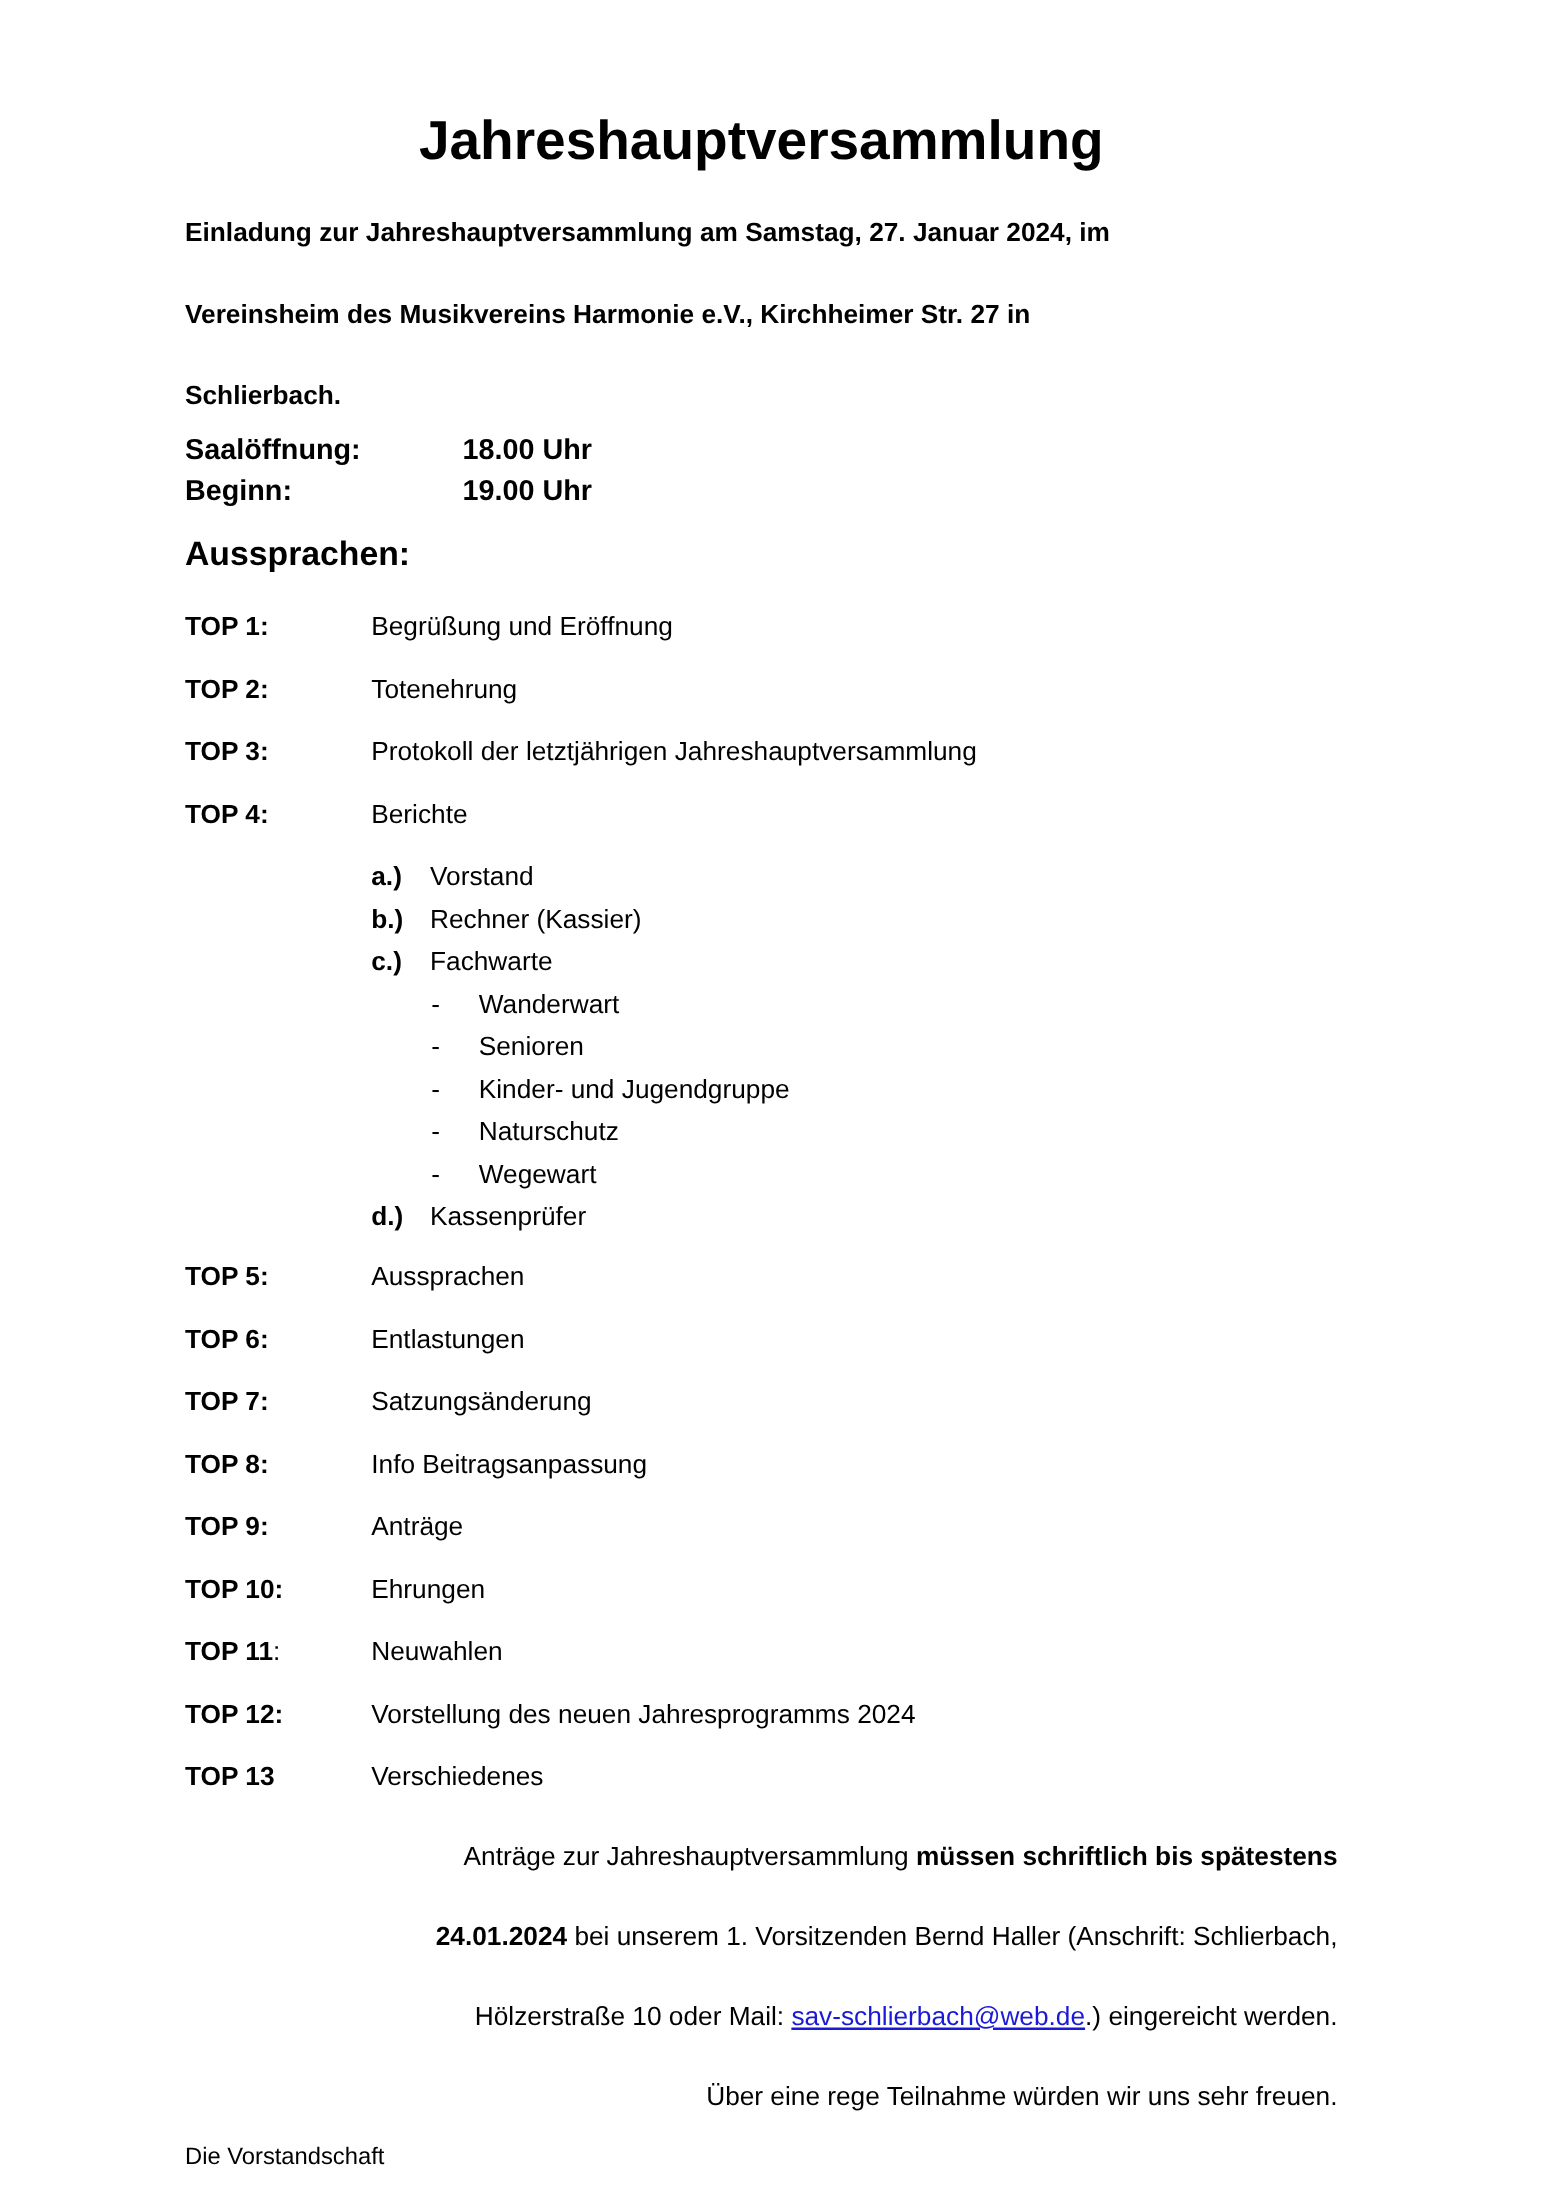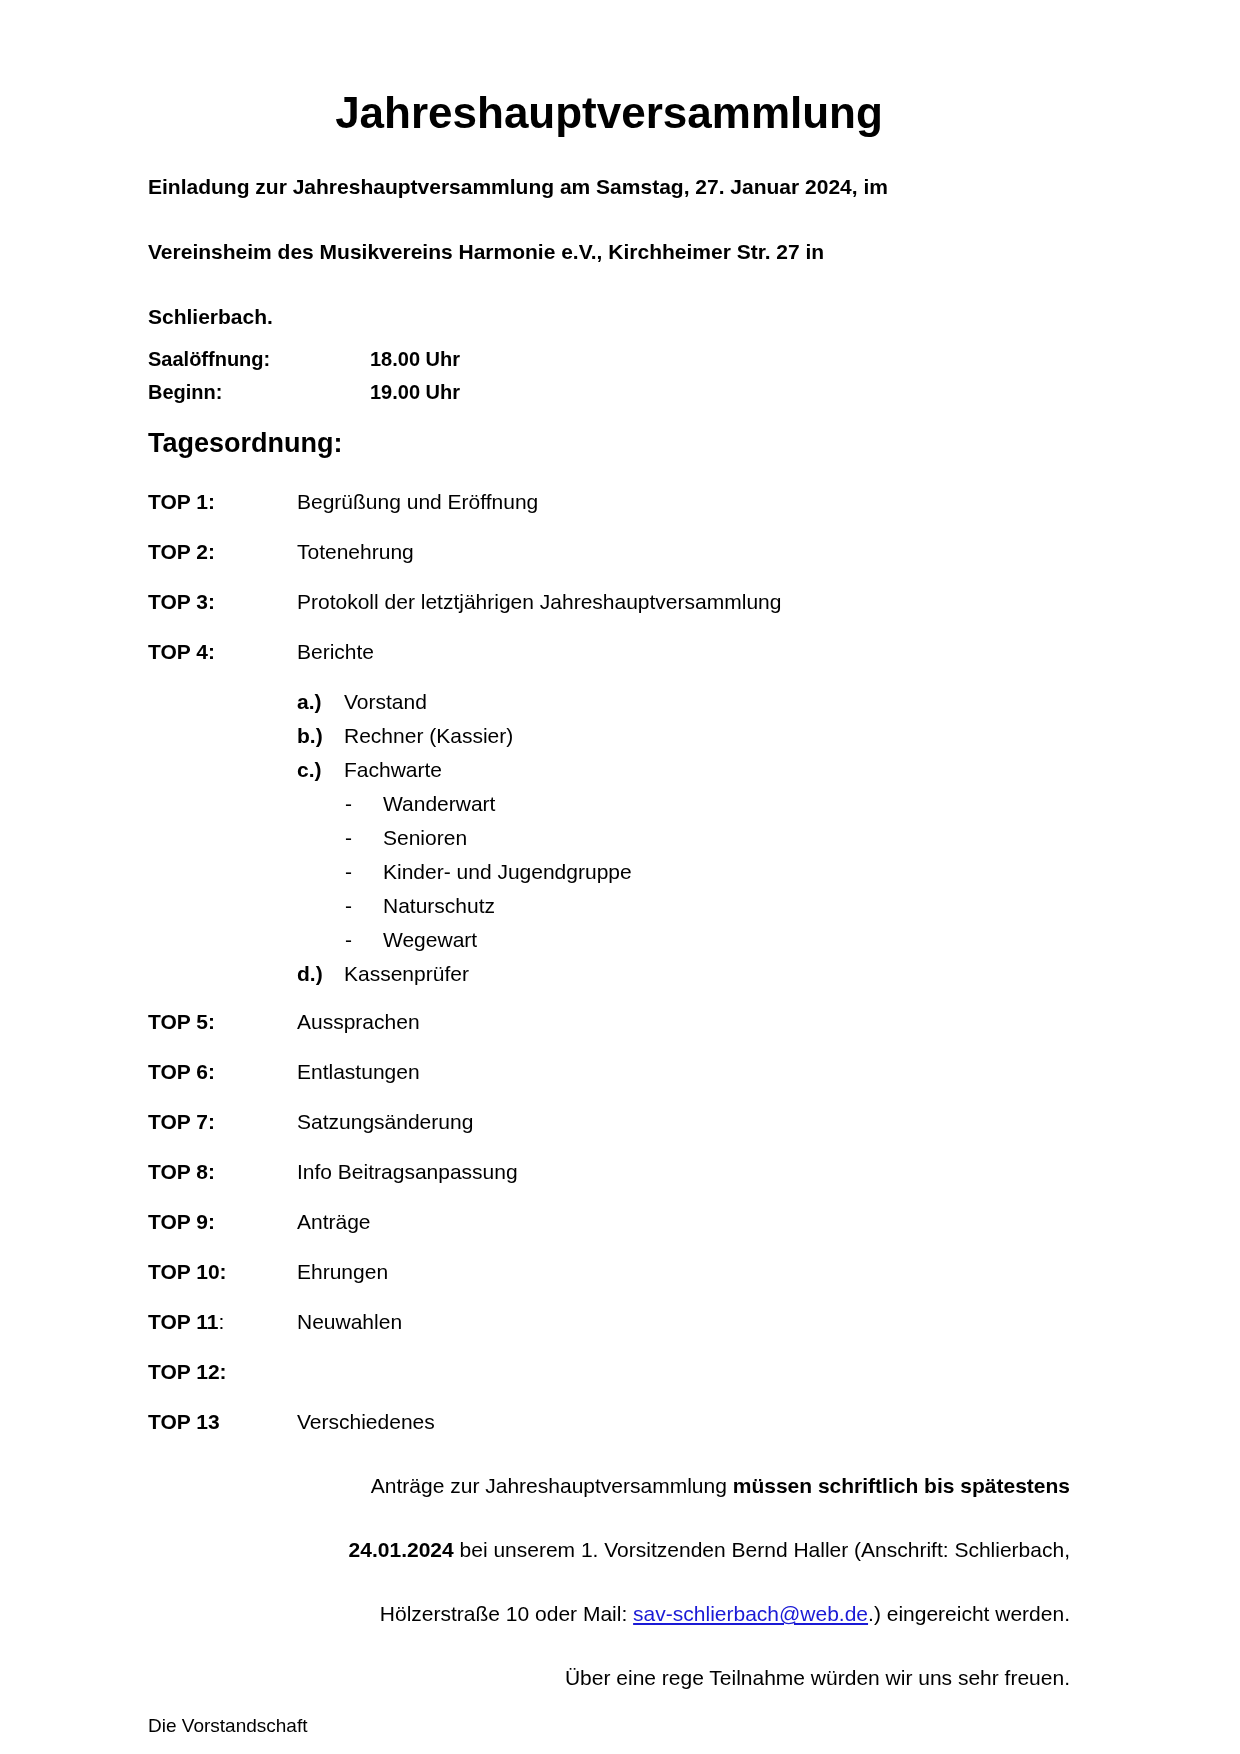--- a/index.html
+++ b/index.html
@@ -28,21 +28,21 @@
     margin: 0 0 30px 0;
   }
   .intro {
     font-size: 21px;
     font-weight: bold;
     line-height: 33px;
     margin: 0 0 10px 0;
   }
   .line { display: block; margin-top: 32px; }
   .schedule {
-    font-size: 20px;
+    font-size: 23px;
     font-weight: bold;
     line-height: 33px;
   }
   .schedule-row { display: flex; }
   .schedule-label { width: 222px; flex-shrink: 0; }
   .agenda-heading {
     font-size: 27px;
     font-weight: bold;
     line-height: 36px;
     margin: 16px 0 24px 0;
@@ -105,21 +105,21 @@
     <div class="schedule-row">
       <span class="schedule-label">Saalöffnung:</span>
       <span class="schedule-value">18.00 Uhr</span>
     </div>
     <div class="schedule-row">
       <span class="schedule-label">Beginn:</span>
       <span class="schedule-value">19.00 Uhr</span>
     </div>
   </div>
 
-  <h2 class="agenda-heading">Tagesordnung:</h2>
+  <h2 class="agenda-heading">Aussprachen:</h2>
 
   <div>
 
     <div class="agenda-row">
       <span class="agenda-label"><b>TOP 1:</b><span></span></span>
       <span class="agenda-text">Begrüßung und Eröffnung</span>
     </div>
 
     <div class="agenda-row">
       <span class="agenda-label"><b>TOP 2:</b><span></span></span>
@@ -209,20 +209,21 @@
       <span class="agenda-text">Ehrungen</span>
     </div>
 
     <div class="agenda-row">
       <span class="agenda-label"><b>TOP 11</b><span>:</span></span>
       <span class="agenda-text">Neuwahlen</span>
     </div>
 
     <div class="agenda-row">
       <span class="agenda-label"><b>TOP 12:</b><span></span></span>
+      <span class="agenda-text">Vorstellung des neuen Jahresprogramms 2024</span>
     </div>
 
     <div class="agenda-row">
       <span class="agenda-label"><b>TOP 13</b><span></span></span>
       <span class="agenda-text">Verschiedenes</span>
     </div>
 
   </div>
 
   <div class="closing">

